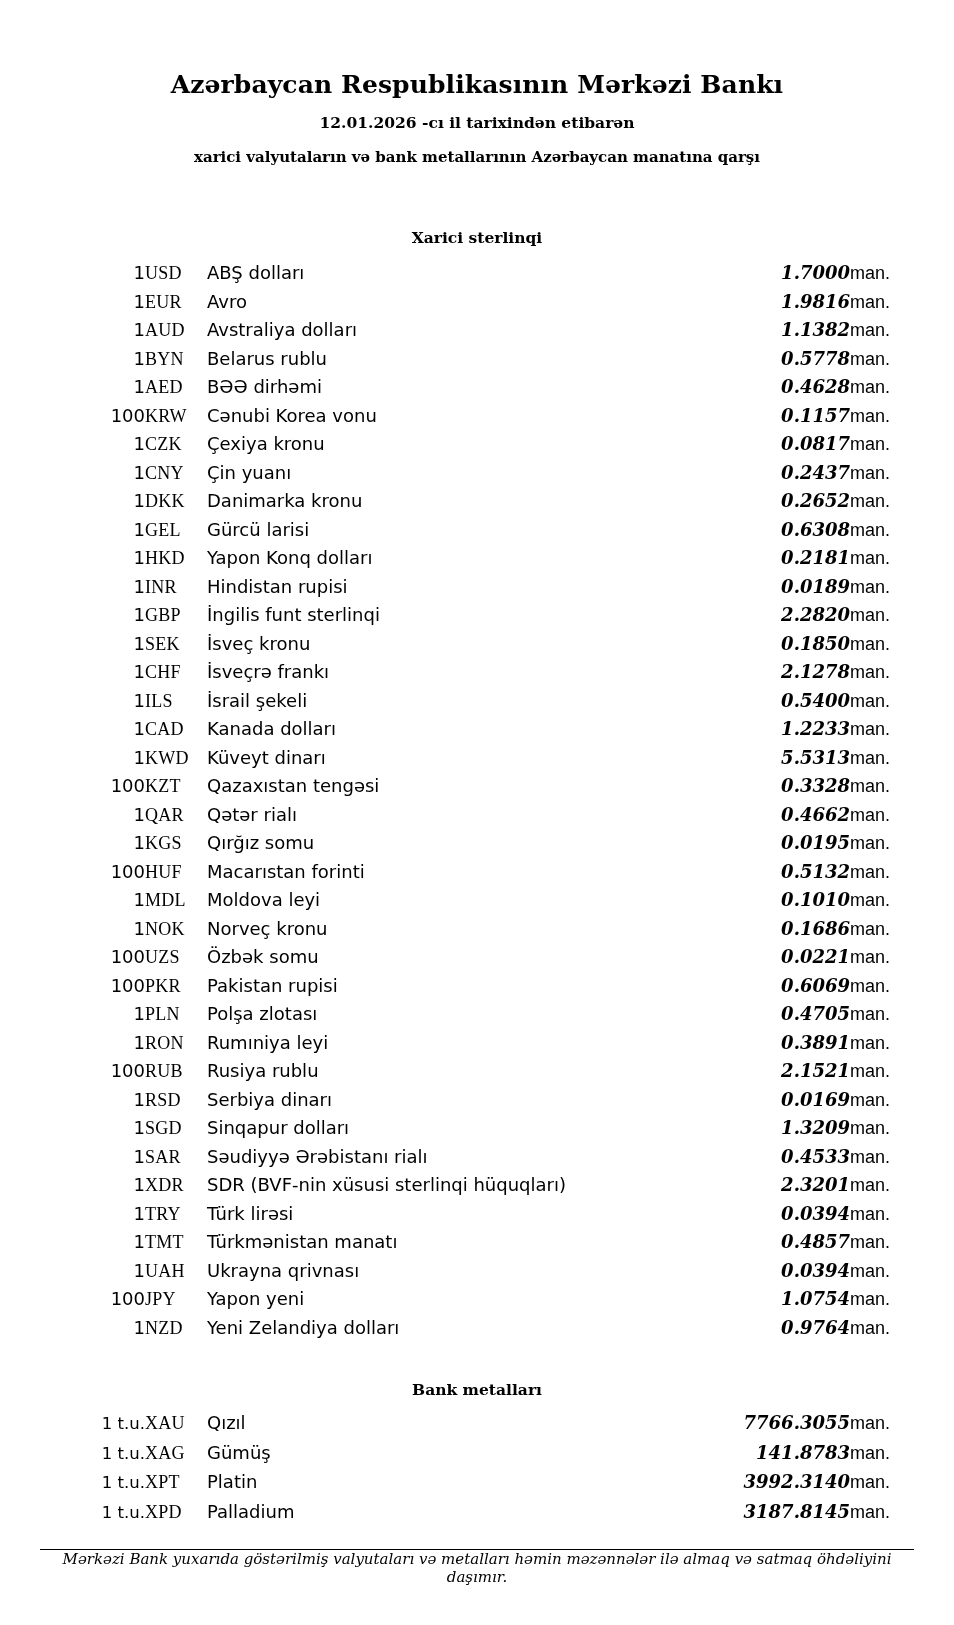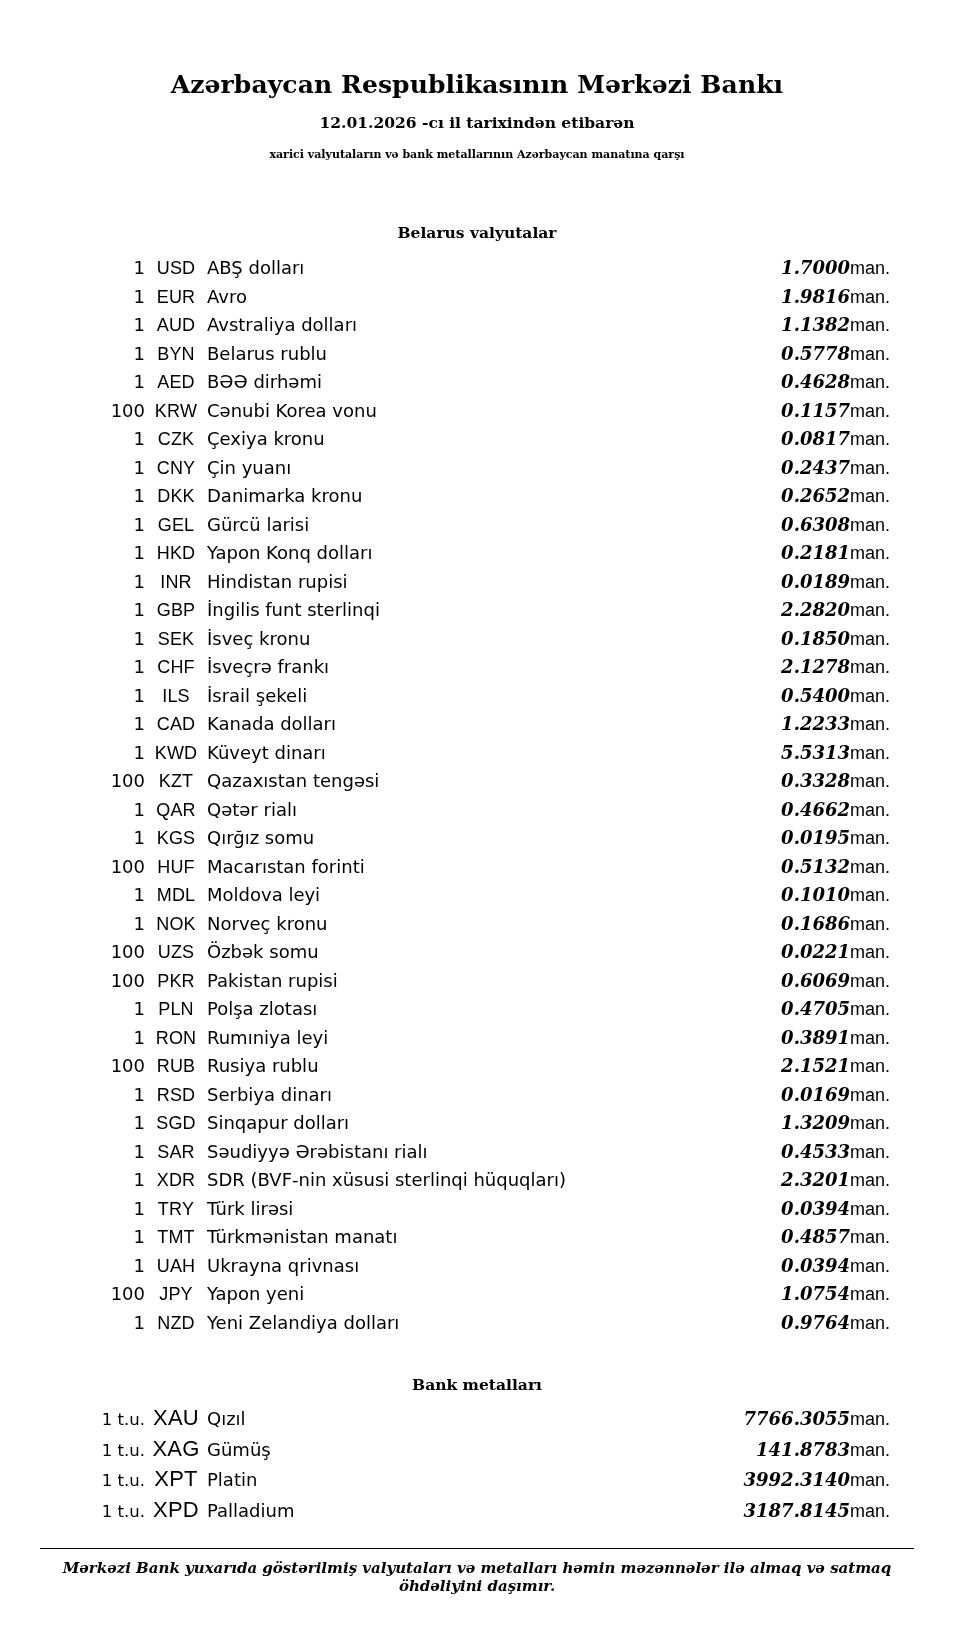--- a/index.html
+++ b/index.html
@@ -34,21 +34,21 @@
     text-align: center;
     font-family: "DejaVu Serif", serif;
     font-weight: bold;
     font-size: 15.5px;
     margin: 0 0 16px 0;
   }
   .sub-desc {
     text-align: center;
     font-family: "DejaVu Serif", serif;
     font-weight: bold;
-    font-size: 11px;
+    font-size: 15px;
     margin: 0 0 0 0;
   }
   .section-title {
     text-align: center;
     font-family: "DejaVu Serif", serif;
     font-weight: bold;
     font-size: 15.5px;
     margin: 0;
   }
   .spacer-before-fx { height: 62px; }
@@ -67,22 +67,21 @@
   td.amount {
     width: 105px;
     text-align: right;
     font-family: "DejaVu Sans", sans-serif;
     font-size: 17px;
     padding-right: 8px;
     white-space: nowrap;
   }
   td.code {
     width: 62px;
-    text-align: center;
-    font-family: Liberation Sans, sans-serif;
+    font-family: Liberation Serif, serif;
     font-size: 17px;
     letter-spacing: 0.2px;
     white-space: nowrap;
   }
   td.name {
     text-align: left;
     padding-left: 10px;
     font-family: "DejaVu Sans", sans-serif;
     font-size: 18.5px;
   }
@@ -103,50 +102,48 @@
     font-size: 17px;
     white-space: nowrap;
   }
   .metals-block { margin-top: 0; }
   .metals-block td.amount {
     width: 105px;
     font-size: 16.5px;
   }
   .metals-block td.code {
     width: 62px;
-    font-size: 22px;
+    font-size: 18px;
   }
   .spacer-before-metals { height: 38px; }
   .spacer-after-metals-title { height: 10px; }
   .footer-wrap {
     margin-top: 22px;
     border-top: 1px solid #000;
-    padding-top: 10px;
-    font-weight: bold;
   }
   .footer-note {
     text-align: center;
     font-family: "DejaVu Serif", serif;
     font-style: italic;
     font-size: 15px;
     margin: 0;
   }
 </style>
 </head>
 <body>
 
 <div class="page">
 
   <h1 class="bank-title">Azərbaycan Respublikasının Mərkəzi Bankı</h1>
   <div class="sub-date">12.01.2026 -cı il tarixindən etibarən</div>
   <div class="sub-desc">xarici valyutaların və bank metallarının Azərbaycan manatına qarşı</div>
 
   <div class="spacer-before-fx"></div>
 
-  <div class="section-title">Belarus valyutalar</div>
+  <div class="section-title">Xarici sterlinqi</div>
 
   <div class="spacer-after-fx-title"></div>
 
   <table class="rates">
     <tbody id="fx-body">
         <tr>
           <td class="amount">1</td>
           <td class="code">USD</td>
           <td class="name">ABŞ dolları</td>
           <td class="value">1.7000</td>

